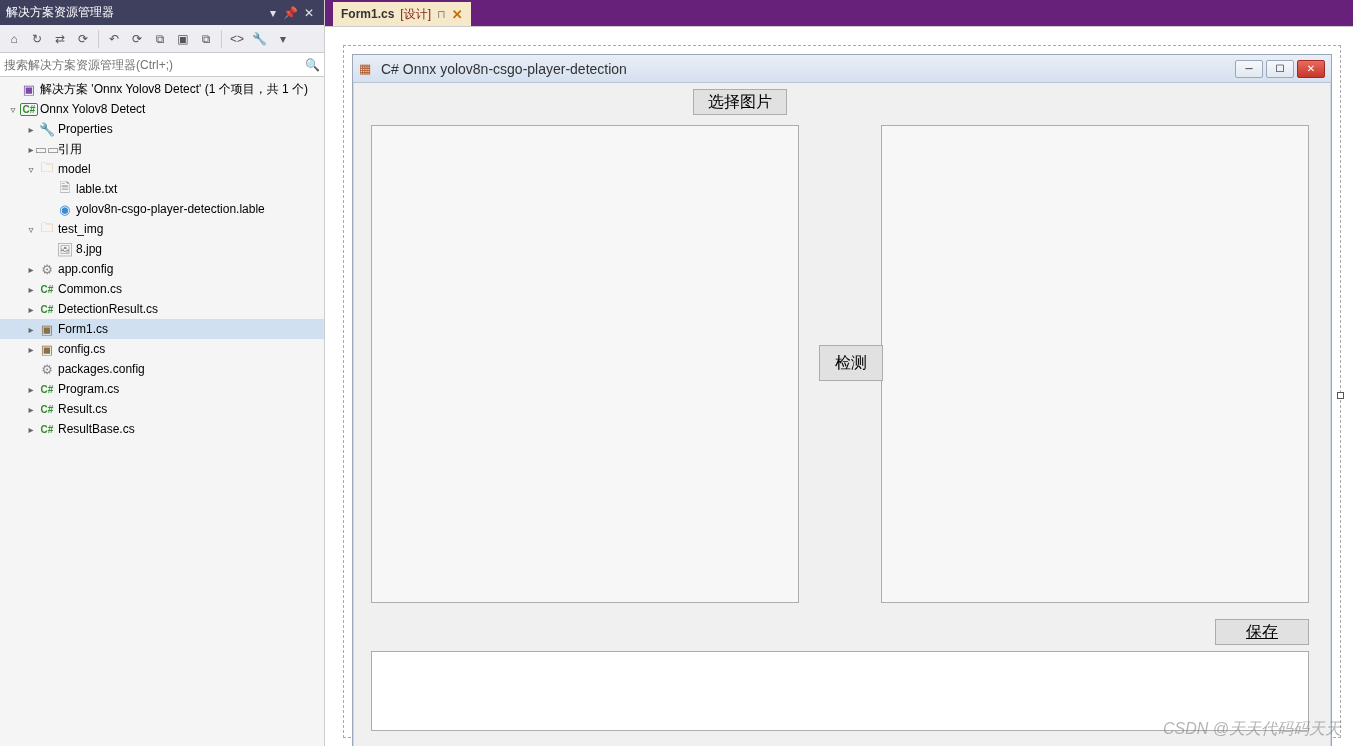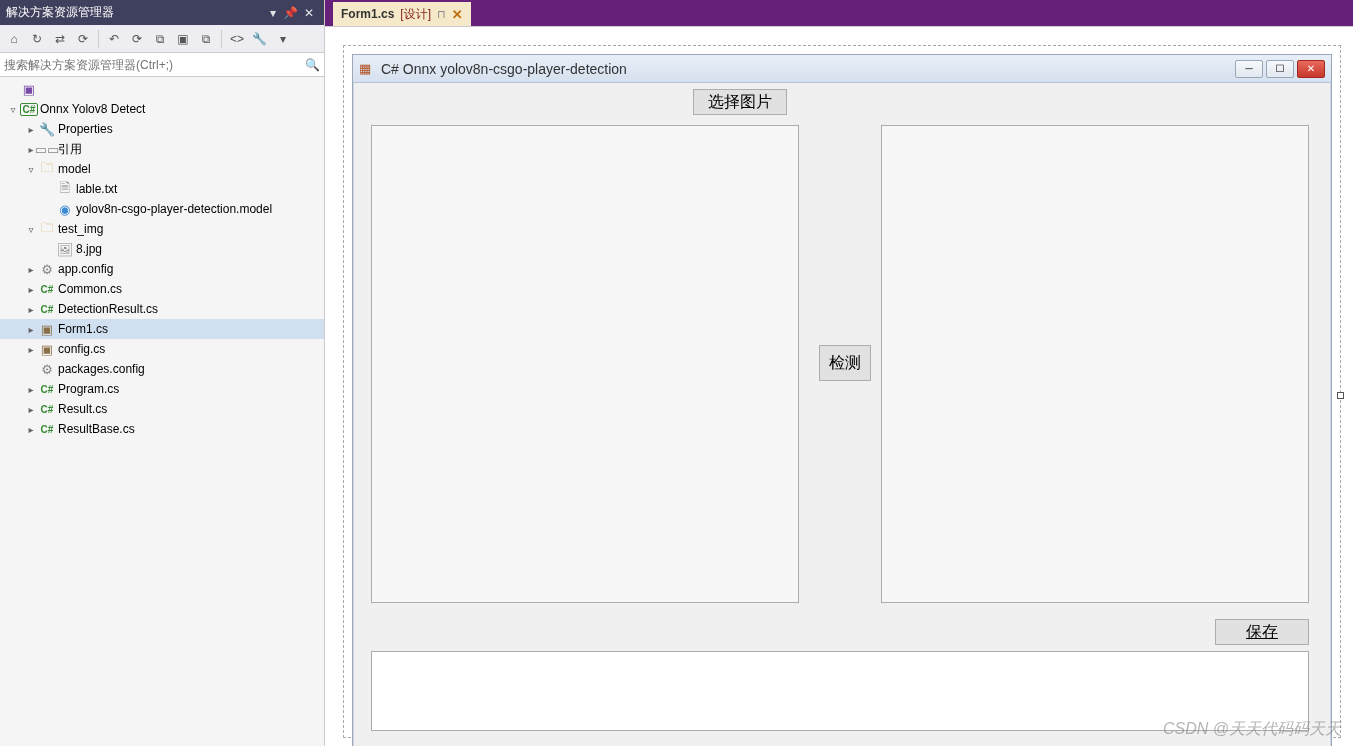--- a/index.html
+++ b/index.html
@@ -91,20 +91,21 @@
       <span class="tb">▾</span>
     </div>
   <div class="sol-search">
     <input placeholder="搜索解决方案资源管理器(Ctrl+;)" style="">
     <span class="sicon">🔍</span>
   </div>
   <div class="tree" id="tree">
       <div class="tree-row" style="padding-left: 6px;">
         <span class="tw"></span>
         <span class="ico sln">▣</span>
+        <span class="lbl">解决方案 'Onnx Yolov8 Detect' (1 个项目，共 1 个)</span>
       </div>
       <div class="tree-row bold" style="padding-left: 6px;">
         <span class="tw">▿</span>
         <span class="ico proj">C#</span>
         <span class="lbl">Onnx Yolov8 Detect</span>
       </div>
       <div class="tree-row" style="padding-left: 24px;">
         <span class="tw">▸</span>
         <span class="ico wrench">🔧</span>
         <span class="lbl">Properties</span>
@@ -120,21 +121,21 @@
         <span class="lbl">model</span>
       </div>
       <div class="tree-row" style="padding-left: 42px;">
         <span class="tw"></span>
         <span class="ico file">🗎</span>
         <span class="lbl">lable.txt</span>
       </div>
       <div class="tree-row" style="padding-left: 42px;">
         <span class="tw"></span>
         <span class="ico globe">◉</span>
-        <span class="lbl">yolov8n-csgo-player-detection.model</span>
+        <span class="lbl">yolov8n-csgo-player-detection.lable</span>
       </div>
       <div class="tree-row" style="padding-left: 24px;">
         <span class="tw">▿</span>
         <span class="ico fold">🗀</span>
         <span class="lbl">test_img</span>
       </div>
       <div class="tree-row" style="padding-left: 42px;">
         <span class="tw"></span>
         <span class="ico file">🖼</span>
         <span class="lbl">8.jpg</span>
@@ -204,21 +205,21 @@
           <span class="appico"></span>
           <span class="ttl">C# Onnx yolov8n-csgo-player-detection</span>
           <span class="winbtn">─</span>
           <span class="winbtn">☐</span>
           <span class="winbtn close">✕</span>
         </div>
         <div class="form-client">
           <div class="wfbtn" style="left:340px; top:6px; width:94px; height:26px;">选择图片</div>
           <div class="picbox" style="left:18px; top:42px; width:428px; height:478px;"></div>
           <div class="picbox" style="left:528px; top:42px; width:428px; height:478px;"></div>
-          <div class="wfbtn" style="left:466px; top:262px; width:52px; height:36px;">检测</div>
+          <div class="wfbtn" style="left:466px; top:262px; width:64px; height:36px;">检测</div>
           <div class="wfbtn" style="left:862px; top:536px; width:94px; height:26px;text-decoration:underline;">保存</div>
           <div class="textbox" style="left:18px; top:568px; width:938px; height:80px;"></div>
         </div>
       </div>
 
       <div class="sizer" style="right:-4px; top:50%;"></div>
 
     </div>
   </div>
 </div>

